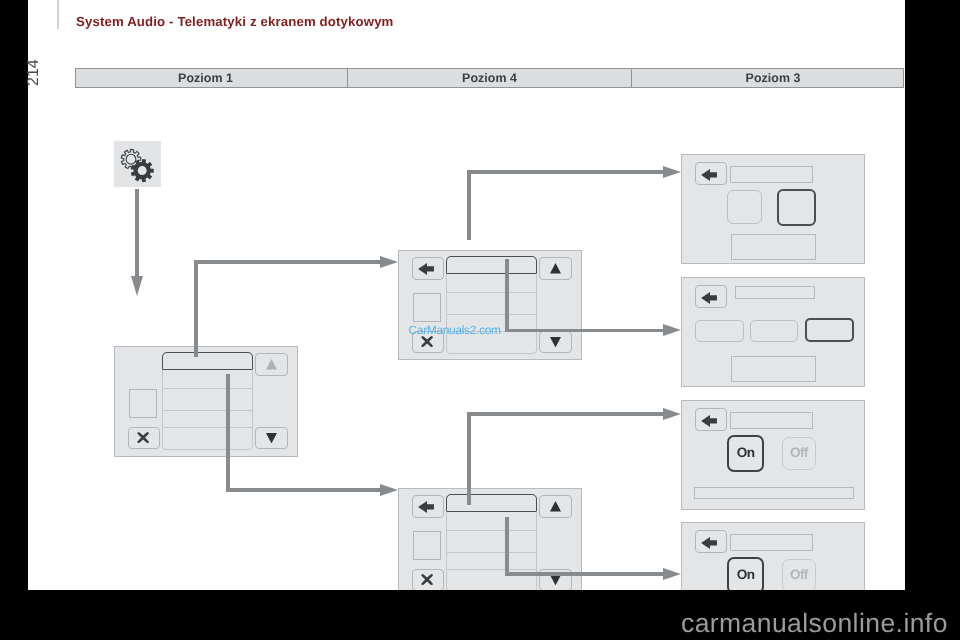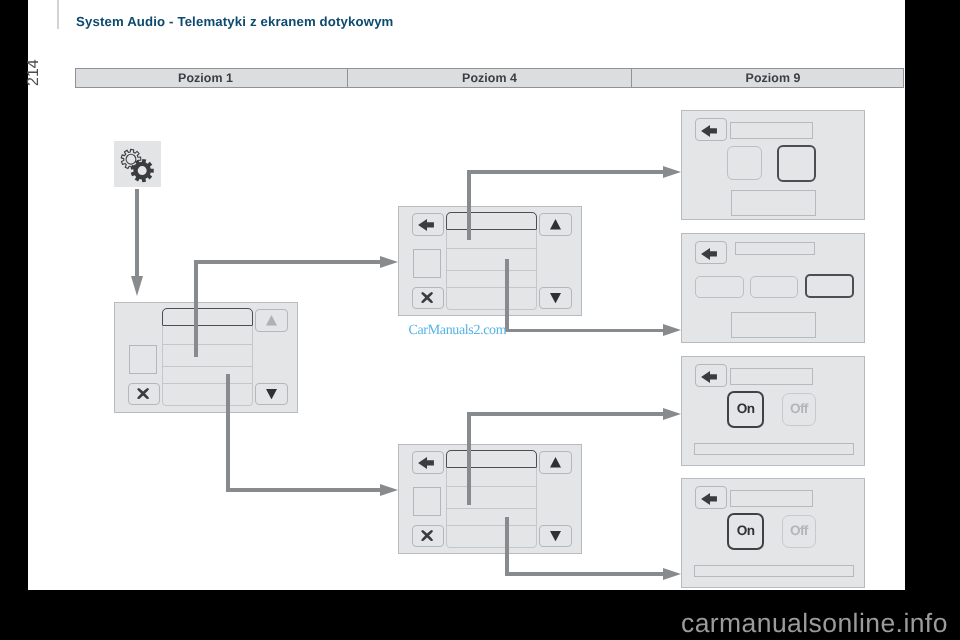--- a/index.html
+++ b/index.html
@@ -7,40 +7,40 @@
        font-family:"Liberation Sans",sans-serif;-webkit-font-smoothing:antialiased;
        text-rendering:geometricPrecision;font-smooth:always;}
   *{-webkit-font-smoothing:antialiased;}
   .onoff span,.doc-title,.lvl-cell,.pageno,.wm-inline,.wm-footer{transform:translateZ(0);}
   #root{position:relative;width:960px;height:640px;background:#000;}
   .page{position:absolute;left:28px;top:0;width:877px;height:590px;background:#fff;overflow:hidden;}
 
   
   .rule{position:absolute;left:29px;top:0px;width:2.3px;height:29px;background:#d2d3d5;}
   .doc-title{position:absolute;left:48px;top:15px;font-size:13.2px;font-weight:bold;
-             color:#0c4a6e;letter-spacing:0.15px;white-space:nowrap;line-height:13px;}
+             color:#7f1d1d;letter-spacing:0.15px;white-space:nowrap;line-height:13px;}
   .pageno{position:absolute;left:27px;top:86px;font-size:16px;color:#4a4d51;
           transform:rotate(-90deg);transform-origin:0 0;letter-spacing:0px;white-space:nowrap;
           line-height:14px;}
 
   
   .lvl-table{position:absolute;left:47px;top:68px;width:829px;height:20px;
              border:1.4px solid #8e9397;box-sizing:border-box;display:flex;background:#dcdddf;}
   .lvl-cell{flex:0 0 auto;height:100%;display:flex;align-items:center;justify-content:center;
             font-size:12.4px;font-weight:bold;color:#3b3e42;box-sizing:border-box;letter-spacing:0.05px;}
   .lvl-cell.c1{width:271px;padding-right:12px;}
   .lvl-cell.c2{width:285px;border-left:1.4px solid #8e9397;border-right:1.4px solid #8e9397;}
   .lvl-cell.c3{flex:1;padding-left:11px;}
 
   
   .gear-tile{position:absolute;left:86px;top:141px;width:47px;height:46px;background:#e3e4e6;}
   .gear-tile svg{position:absolute;left:0;top:0;}
 
   
-  .screen{position:absolute;background:#e3e5e7;border:1.2px solid #b7bbbf;box-sizing:border-box;}
+  .screen{position:absolute;background:#e3e5e7;border:1.2px solid #b7bbbf;box-sizing:border-box;margin-top:44px;}
   .btn{position:absolute;background:#e3e5e7;border:1.1px solid #b2b7bb;border-radius:4px;box-sizing:border-box;}
   .listbox{position:absolute;border:1px solid #c3c7ca;border-radius:4px;box-sizing:border-box;}
   .listrow{position:absolute;left:0;right:0;height:1px;background:#c3c7ca;}
   .sel-row{position:absolute;border:1.6px solid #4c4f52;border-radius:5px 5px 1px 1px;box-sizing:border-box;}
   .sqbox{position:absolute;border:1.4px solid #b2b7bb;box-sizing:border-box;}
   .bar{position:absolute;border:1.3px solid #b7babd;box-sizing:border-box;}
   .tile{position:absolute;border:1.3px solid #bcc0c4;border-radius:6px;box-sizing:border-box;}
   .tile.wide{border-radius:5px;}
   .tile.sel{border:2px solid #4c4f52;}
   .onoff{position:absolute;display:flex;align-items:center;justify-content:center;
@@ -49,38 +49,38 @@
   .onoff.on{border:2px solid #3f4245;color:#2e3134;padding-bottom:1px;}
   .onoff.off{border:1.3px solid #c6cacd;color:#b2b6ba;padding-bottom:2px;}
 
   
   .ln{position:absolute;background:#888b8e;}
   .arrow-r{position:absolute;width:0;height:0;border-top:6.4px solid transparent;
            border-bottom:6.4px solid transparent;border-left:18px solid #888b8e;}
   .arrow-d{position:absolute;width:0;height:0;border-left:6.4px solid transparent;
            border-right:6.4px solid transparent;border-top:20.5px solid #888b8e;}
 
-  .wm-inline{position:absolute;left:380.5px;top:322.5px;font-size:14px;color:#55b4e8;
-             font-family:Liberation Serif, serif;letter-spacing:-0.35px;}
+  .wm-inline{position:absolute;left:380.5px;top:322.5px;font-size:12px;color:#55b4e8;
+             font-family:Liberation Sans, sans-serif;letter-spacing:-0.35px;}
   .wm-footer{position:absolute;left:681px;top:608px;font-size:26.5px;color:#9b9b9b;
              letter-spacing:0.43px;}
 </style>
 </head>
 <body>
 
 <div id="root">
  <div class="page">
 
   <div class="rule"></div>
   <div class="doc-title">System Audio - Telematyki z ekranem dotykowym</div>
 
   <div class="lvl-table">
     <div class="lvl-cell c1">Poziom 1</div>
     <div class="lvl-cell c2">Poziom 4</div>
-    <div class="lvl-cell c3">Poziom 9</div>
+    <div class="lvl-cell c3">Poziom 3</div>
   </div>
 
   <div class="gear-tile">
     <svg width="47" height="46" viewBox="0 0 48 48">
       <path d="M 16.78 8.71 L 20.05 9.10 L 19.71 11.83 L 21.50 12.73 L 23.50 10.85 L 25.75 13.25 L 23.73 15.12 L 24.52 16.97 L 27.26 16.80 L 27.44 20.09 L 24.70 20.22 L 24.12 22.15 L 26.32 23.78 L 24.35 26.42 L 22.16 24.76 L 20.47 25.86 L 21.11 28.53 L 17.90 29.28 L 17.30 26.60 L 15.30 26.36 L 14.07 28.81 L 11.13 27.32 L 12.39 24.88 L 11.01 23.42 L 8.50 24.51 L 7.20 21.48 L 9.73 20.41 L 9.62 18.41 L 6.99 17.62 L 7.95 14.47 L 10.57 15.28 L 11.78 13.68 L 10.26 11.38 L 13.02 9.58 L 14.51 11.89 L 16.47 11.44 Z" fill="none" stroke="#3f4246" stroke-width="1.2" stroke-linejoin="round"></path>
       <circle cx="17.2" cy="19.0" r="5.1" fill="none" stroke="#3f4246" stroke-width="1.15"></circle>
       <path d="M 29.05 18.70 L 33.06 19.43 L 32.42 22.40 L 34.58 23.66 L 36.86 21.65 L 39.46 24.78 L 37.06 26.65 L 37.90 29.01 L 40.94 28.93 L 40.92 33.00 L 37.88 32.89 L 37.01 35.24 L 39.39 37.13 L 36.76 40.23 L 34.50 38.20 L 32.33 39.44 L 32.93 42.42 L 28.92 43.10 L 28.50 40.09 L 26.04 39.64 L 24.58 42.31 L 21.07 40.26 L 22.68 37.68 L 21.09 35.76 L 18.26 36.87 L 16.89 33.04 L 19.78 32.10 L 19.79 29.60 L 16.91 28.63 L 18.33 24.82 L 21.14 25.96 L 22.76 24.05 L 21.17 21.46 L 24.71 19.44 L 26.14 22.13 L 28.60 21.70 Z" fill="#3a3d40"></path>
       <circle cx="28.9" cy="30.9" r="4.7" fill="#e3e4e6"></circle>
     </svg>
   </div>

